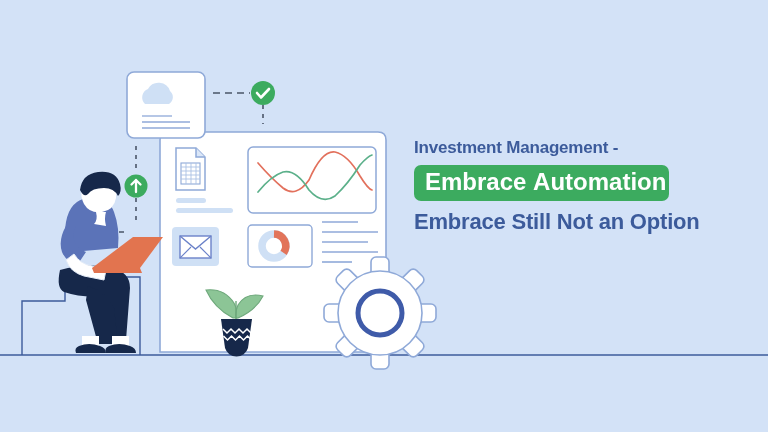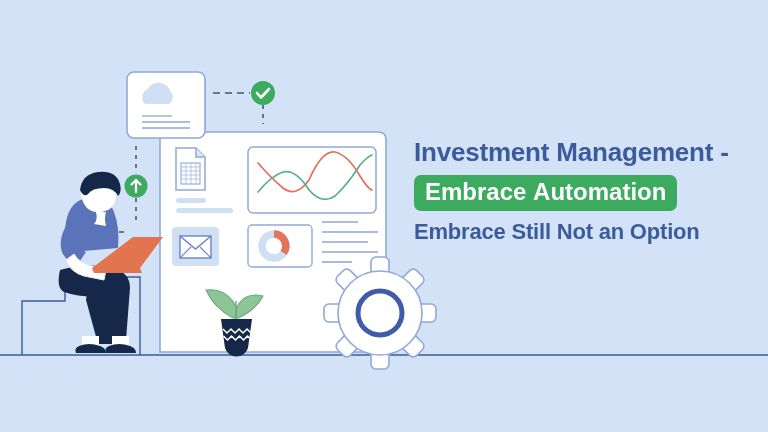--- a/index.html
+++ b/index.html
@@ -24,37 +24,37 @@
     width: 768px;
     height: 432px;
   }
   #text-block {
     position: absolute;
     left: 414px;
     top: 138px;
     width: 320px;
   }
   .headline {
-    font-size: 26px;
+    font-size: 17px;
     font-weight: bold;
     color: #3c5b9b;
     letter-spacing: -0.2px;
     line-height: 1.15;
     white-space: nowrap;
   }
   #highlight-row {
     margin-top: 7px;
     margin-bottom: 8px;
   }
   .highlight-pill {
     display: inline-block;
     background: #3cab5f;
     color: #ffffff;
     border-radius: 7px;
-    padding: 4px 11px 6px 11px;
+    padding: 4px 3px 6px 11px;
     font-size: 24px;
     line-height: 1.1;
     white-space: nowrap;
   }
   .pill-light { font-weight: bold; }
   .pill-bold  { font-weight: bold; }
   .subline {
     font-size: 22px;
     font-weight: bold;
     color: #3c5b9b;

